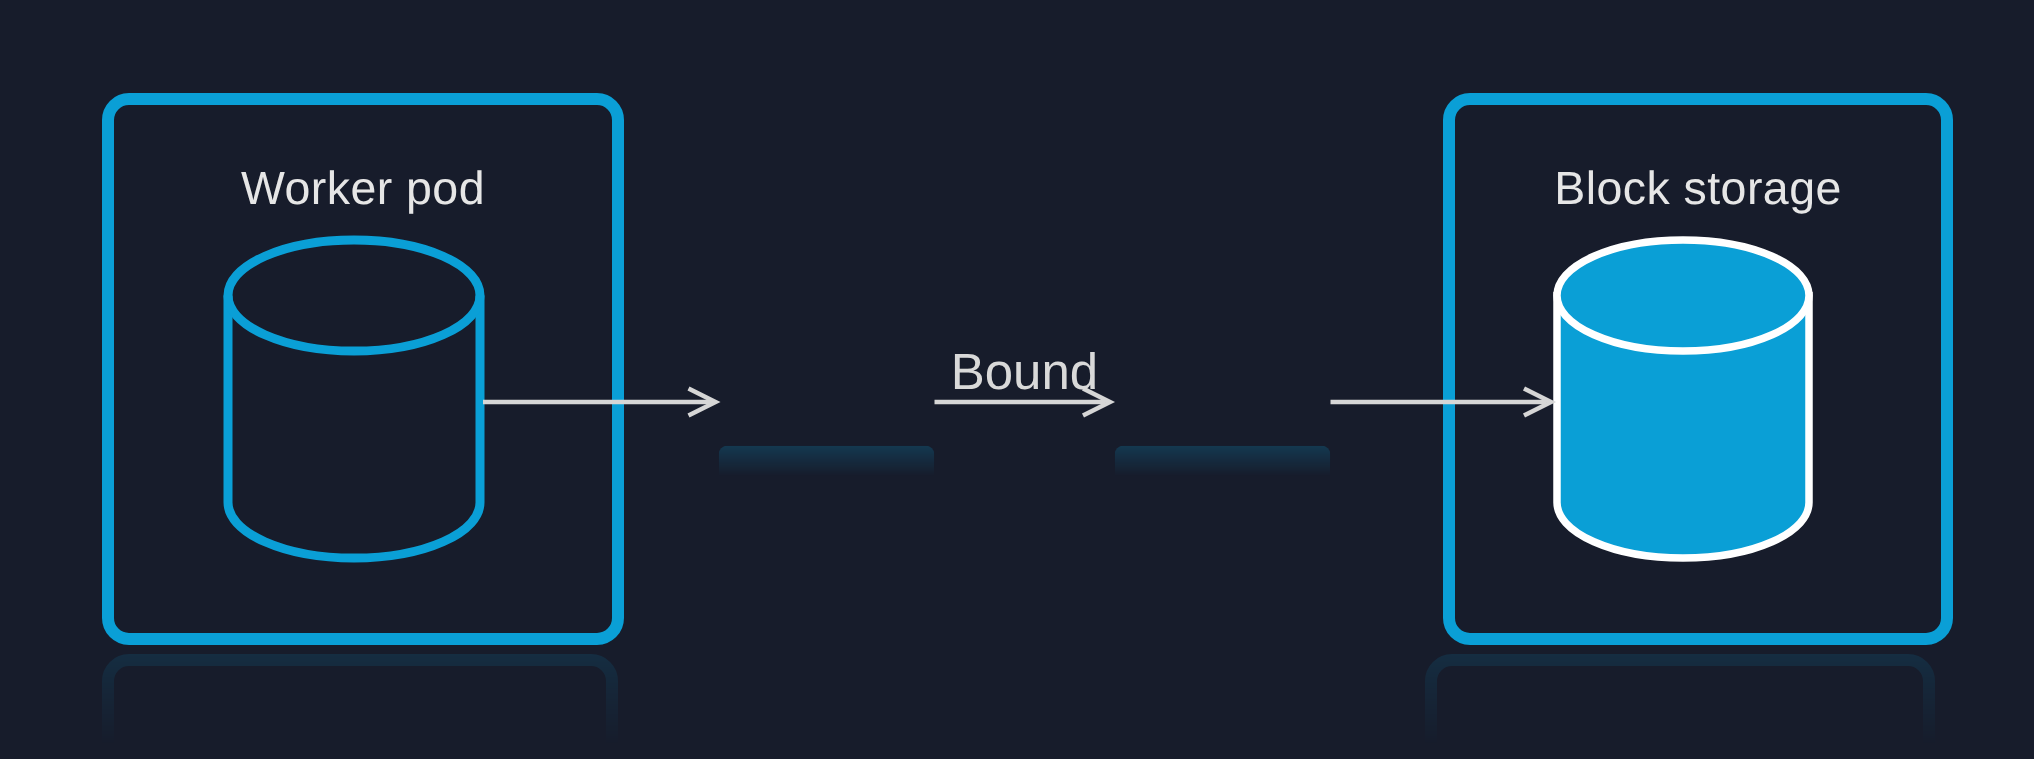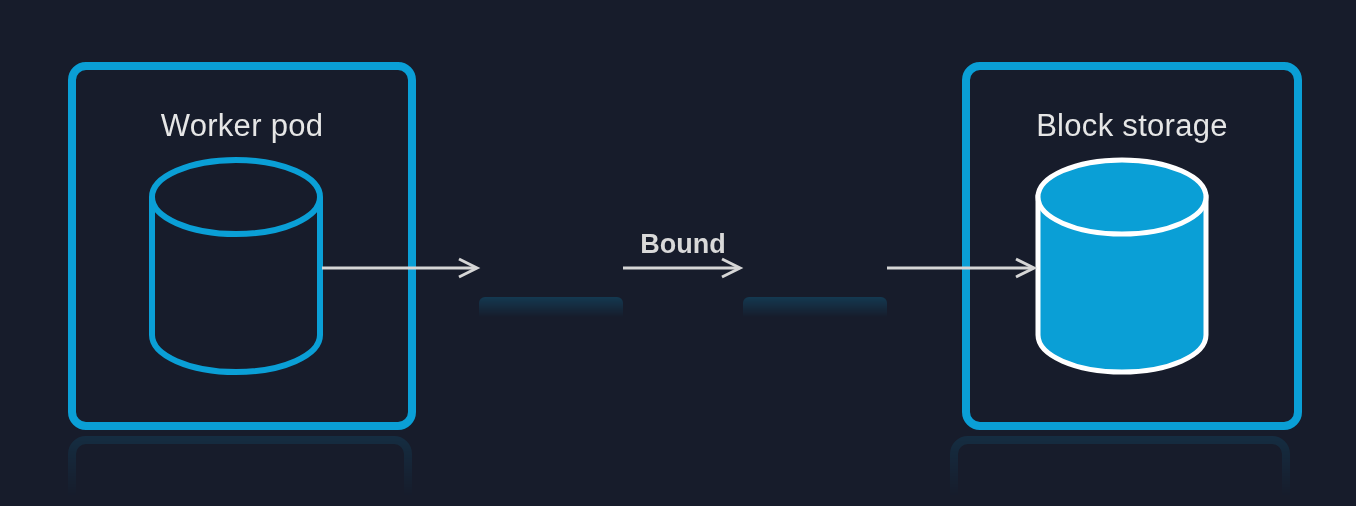--- a/index.html
+++ b/index.html
@@ -61,22 +61,22 @@
   }
   .node-box.pvc { left: 479px; }
   .node-box.pv  { left: 743px; }
   .edge-label {
     position: absolute;
     left: 623px;
     top: 229px;
     width: 120px;
     text-align: center;
     color: var(--label-text);
-    font-size: 27px;
-    font-weight: 700;
+    font-size: 34px;
+    font-weight: 400;
   }
   .arrows-overlay {
     position: absolute;
     left: 0; top: 0;
     width: 1356px; height: 506px;
     pointer-events: none;
   }
   
   .reflection {
     position: absolute;

